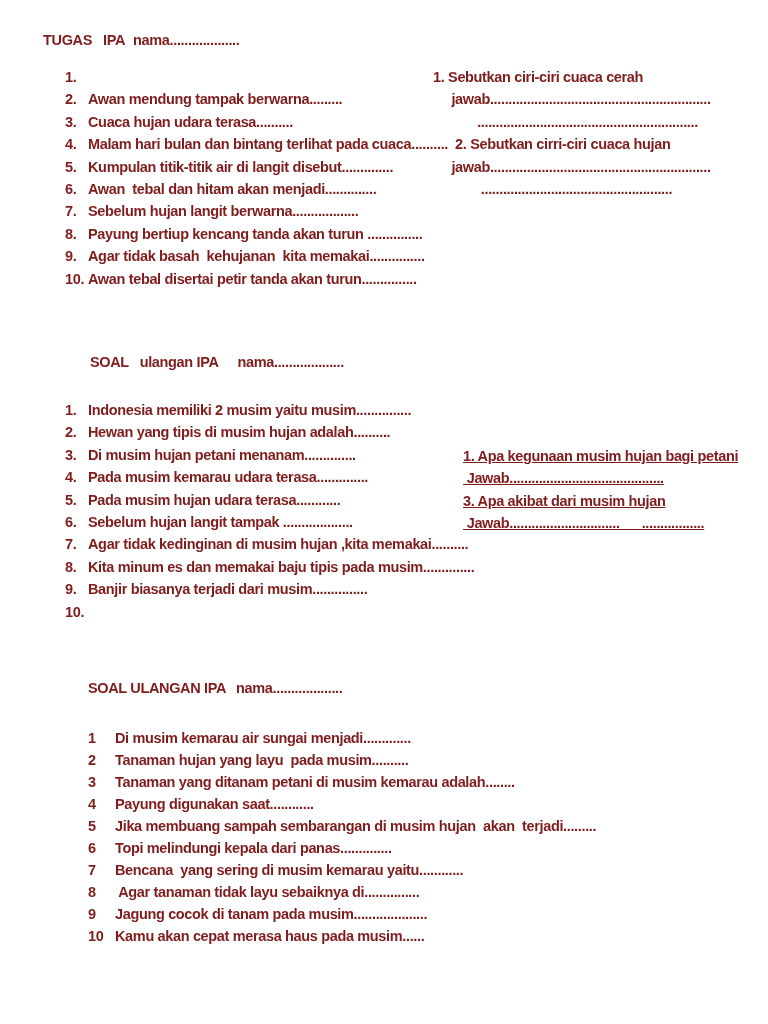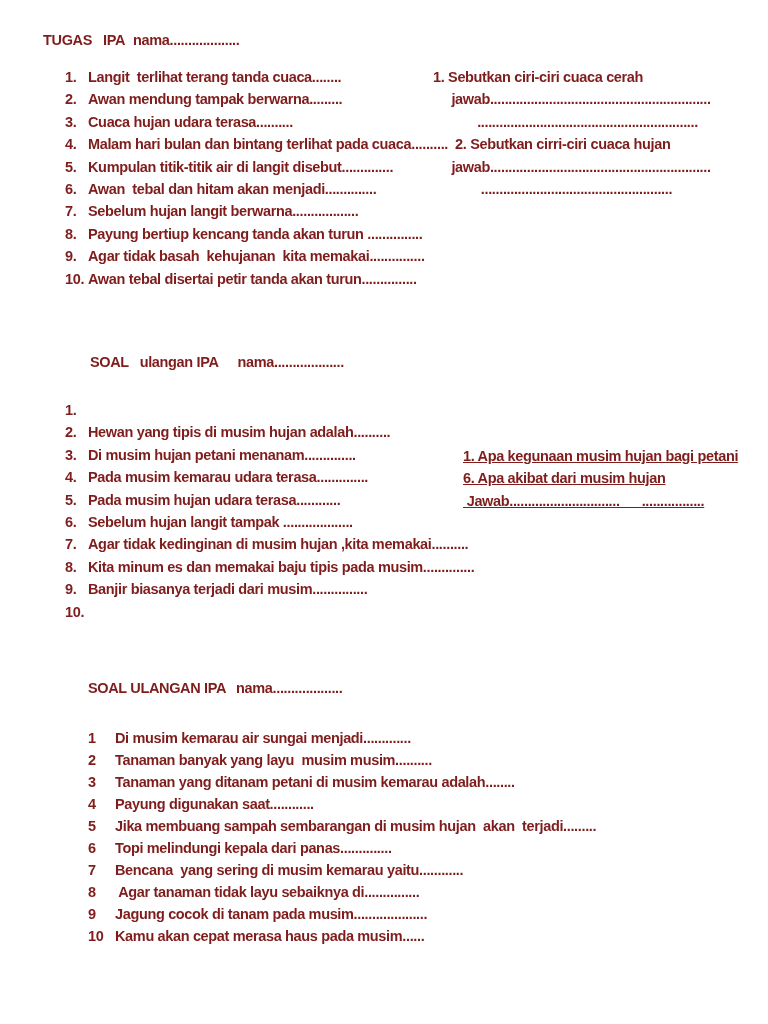--- a/index.html
+++ b/index.html
@@ -38,21 +38,20 @@
 <div class="page">
 
   <div class="hdr h1">
     <span>TUGAS   IPA</span>
     <span class="nm n1">nama...................</span>
   </div>
   <div class="rows r1">
 
       <div class="row">
         <span class="num">1.</span>
-        <span class="txt">Langit  terlihat terang tanda cuaca........</span>
       </div>
 
       <div class="row">
         <span class="num">2.</span>
         <span class="txt">Awan mendung tampak berwarna.........</span>
       </div>
 
       <div class="row">
         <span class="num">3.</span>
         <span class="txt">Cuaca hujan udara terasa..........</span>
@@ -109,20 +108,21 @@
     </div>
 
   <div class="hdr h2">
     <span>SOAL   ulangan IPA</span>
     <span class="nm n2">nama...................</span>
   </div>
   <div class="rows r2">
 
       <div class="row">
         <span class="num">1.</span>
+        <span class="txt">Indonesia memiliki 2 musim yaitu musim...............</span>
       </div>
 
       <div class="row">
         <span class="num">2.</span>
         <span class="txt">Hewan yang tipis di musim hujan adalah..........</span>
       </div>
 
       <div class="row">
         <span class="num">3.</span>
         <span class="txt">Di musim hujan petani menanam..............</span>
@@ -159,40 +159,41 @@
       </div>
 
       <div class="row">
         <span class="num">10.</span>
       </div>
     </div>
   <div class="side sd2">
 
       <div class="line">1. Apa kegunaan musim hujan bagi petani</div>
 
-
-      <div class="line">6. Apa akibat dari musim hujan</div>
+      <div class="line"> Jawab..........................................</div>
+
+      <div class="line">3. Apa akibat dari musim hujan</div>
 
       <div class="line"> Jawab..............................      .................</div>
     </div>
 
   <div class="hdr h3">
     <span>SOAL ULANGAN IPA</span>
     <span class="nm n3">nama...................</span>
   </div>
   <div class="rows r3">
 
       <div class="row">
         <span class="num">1</span>
         <span class="txt">Di musim kemarau air sungai menjadi.............</span>
       </div>
 
       <div class="row">
         <span class="num">2</span>
-        <span class="txt">Tanaman banyak yang layu  musim musim..........</span>
+        <span class="txt">Tanaman hujan yang layu  pada musim..........</span>
       </div>
 
       <div class="row">
         <span class="num">3</span>
         <span class="txt">Tanaman yang ditanam petani di musim kemarau adalah........</span>
       </div>
 
       <div class="row">
         <span class="num">4</span>
         <span class="txt">Payung digunakan saat............</span>

